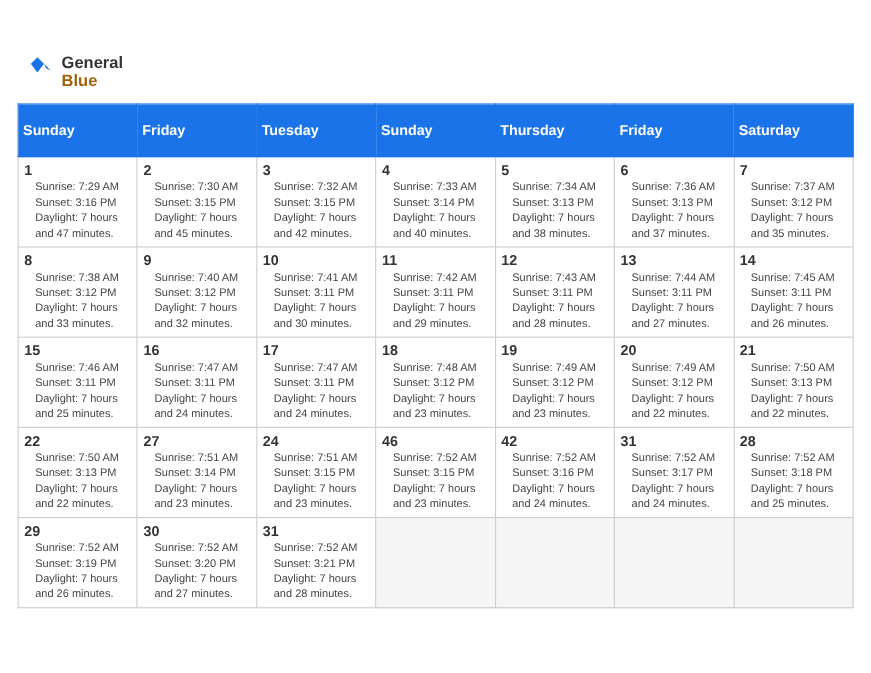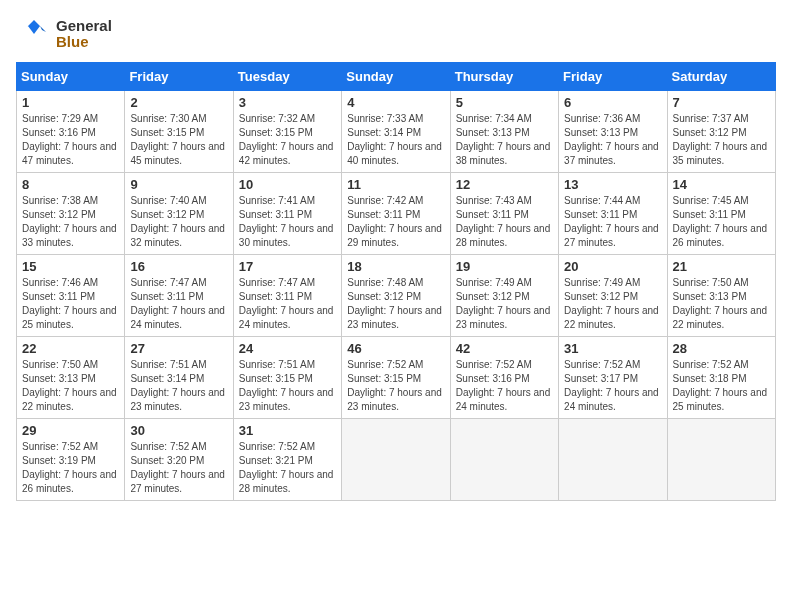--- a/index.html
+++ b/index.html
@@ -35,21 +35,21 @@
       font-weight: normal;
     }
     .calendar {
       width: 100%;
       border-collapse: collapse;
       font-size: 11px;
     }
     .calendar thead th {
       background-color: #1a73e8;
       color: white;
-      padding: 6px 4px;
+      padding: 16px 4px;
       text-align: left;
       font-size: 13px;
       font-weight: bold;
       border: 1px solid #1a73e8;
     }
     .calendar tbody td {
       border: 1px solid #ccc;
       vertical-align: top;
       padding: 4px 5px;
       min-height: 80px;
@@ -59,37 +59,38 @@
       font-size: 13px;
       font-weight: bold;
       color: #333;
       display: block;
       margin-bottom: 2px;
     }
     .day-info {
       font-size: 10px;
       color: #444;
       line-height: 1.4;
+      margin-left: 10px;
     }
     .empty-cell {
       background: #f9f9f9;
     }
     tbody tr:nth-child(odd) td {
       background-color: #fff;
     }
     tbody tr td.empty-cell {
       background: #f5f5f5;
     }
   </style>
 </head>
 <body>
 
 <div class="header">
   <div class="logo">
-    <div style="display:flex;align-items:center;gap:4px;">
+    <div style="display:flex;align-items:center;gap:4px;margin-top:32px;">
       <svg width="36" height="36" viewBox="0 0 36 36">
         <polygon points="18,4 30,16 24,10 18,18 12,10 6,16" fill="#1a73e8"></polygon>
         <polygon points="24,10 30,16 26,14" fill="#0d5fc4"></polygon>
       </svg>
       <div style="line-height:1.1;">
         <div style="font-size:15px;font-weight:bold;color:#333;">General</div>
         <div style="font-size:15px;font-weight:bold;color:#a16207;">Blue</div>
       </div>
     </div>
   </div>

